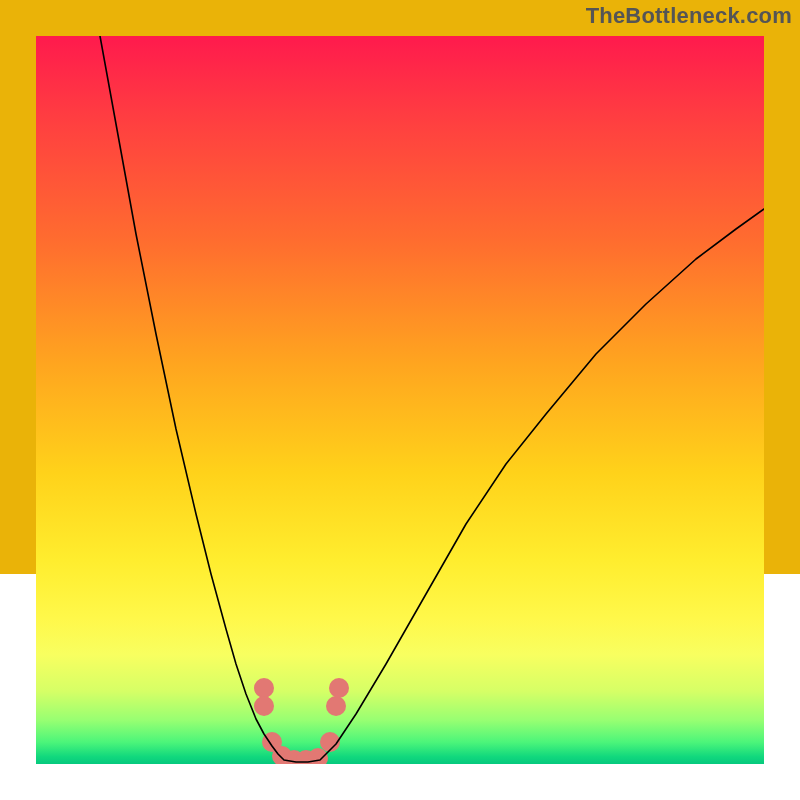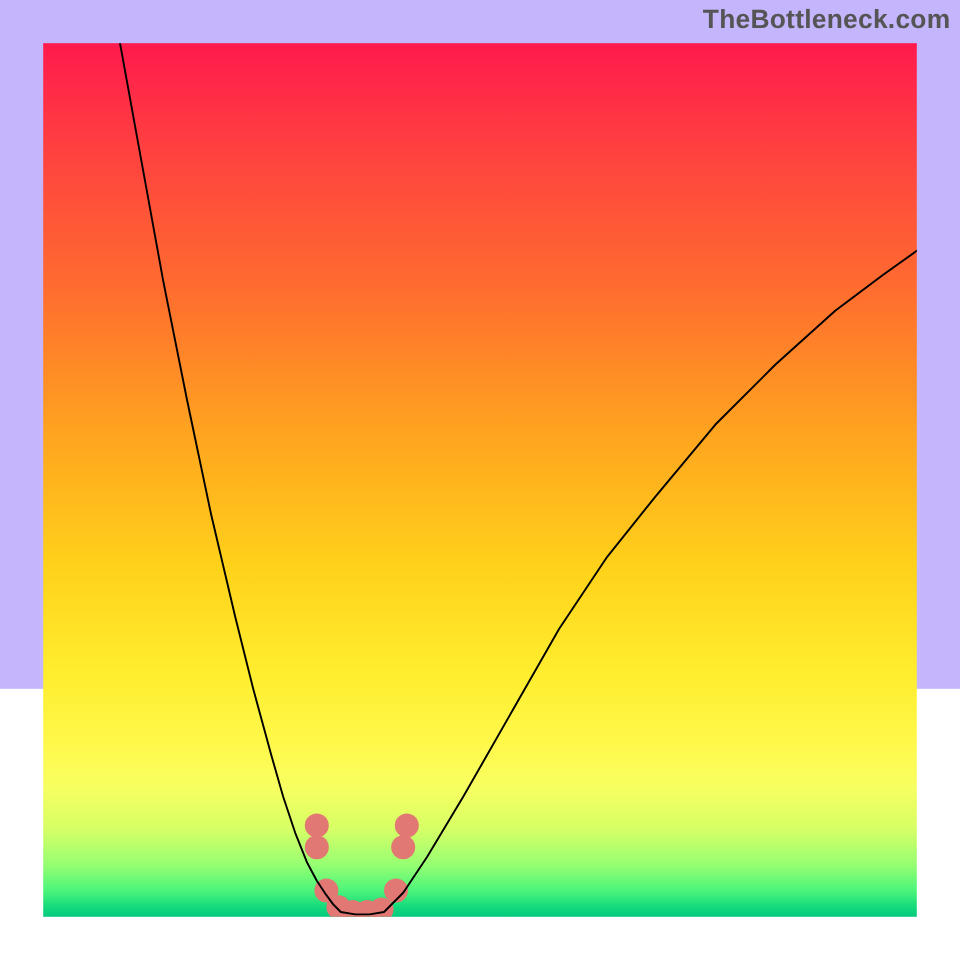--- a/index.html
+++ b/index.html
@@ -7,21 +7,21 @@
     padding: 0;
     width: 800px;
     height: 800px;
     overflow: hidden;
     font-family: Arial, Helvetica, sans-serif;
   }
   .outer {
     position: relative;
     width: 800px;
     height: 574px;
-    background: #c4b5fd;
+    background: #eab308;
   }
   .watermark {
     position: absolute;
     top: 3px;
     right: 8px;
     font-size: 22px;
     font-weight: 600;
     color: #555555;
     letter-spacing: 0.2px;
     z-index: 10;

